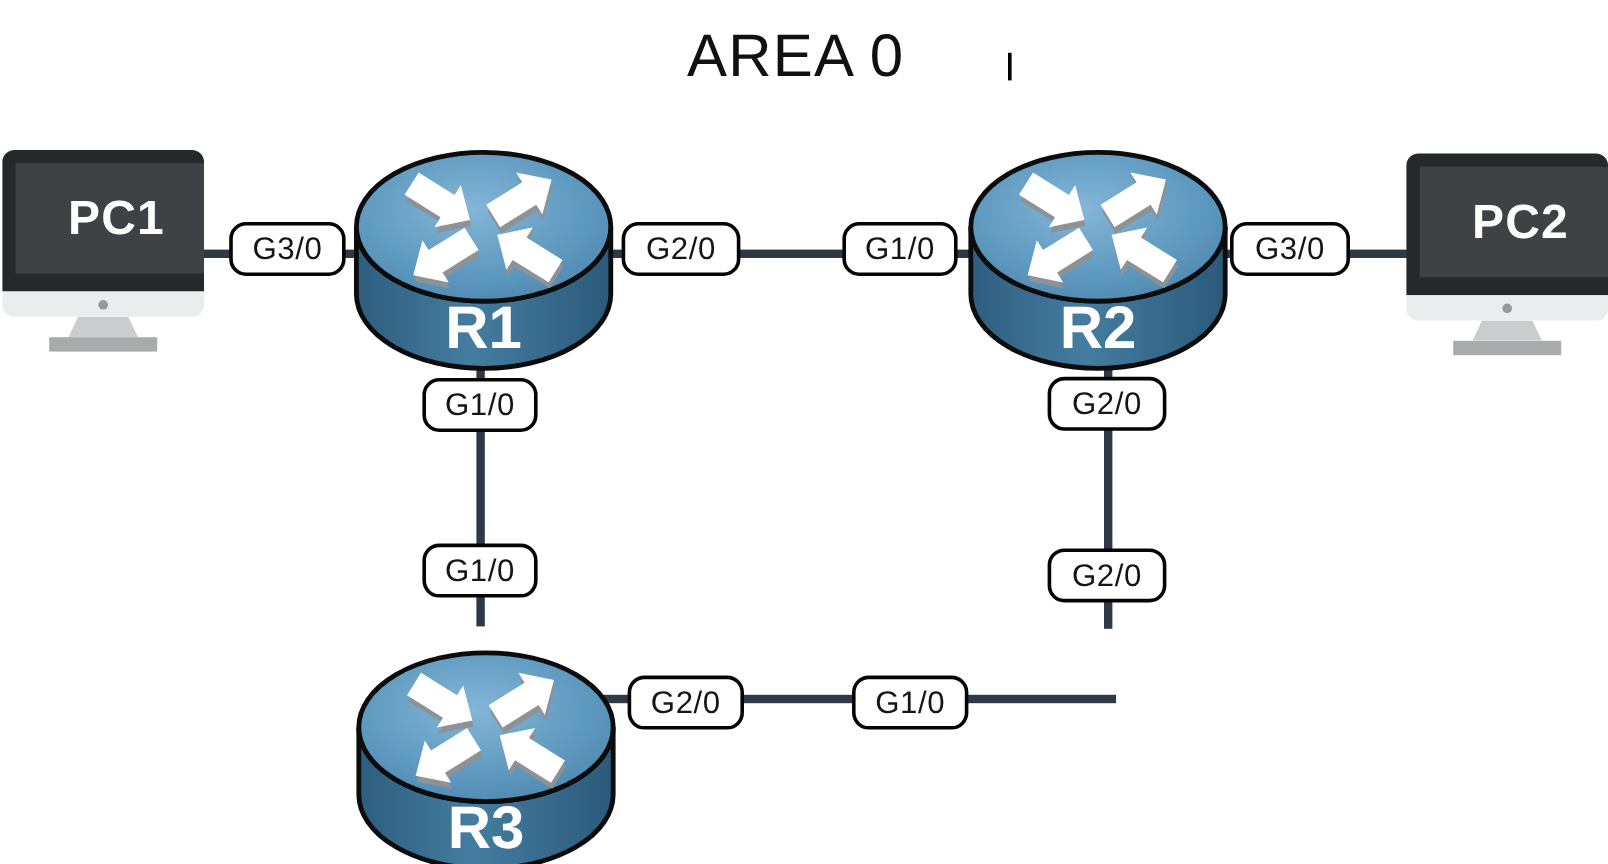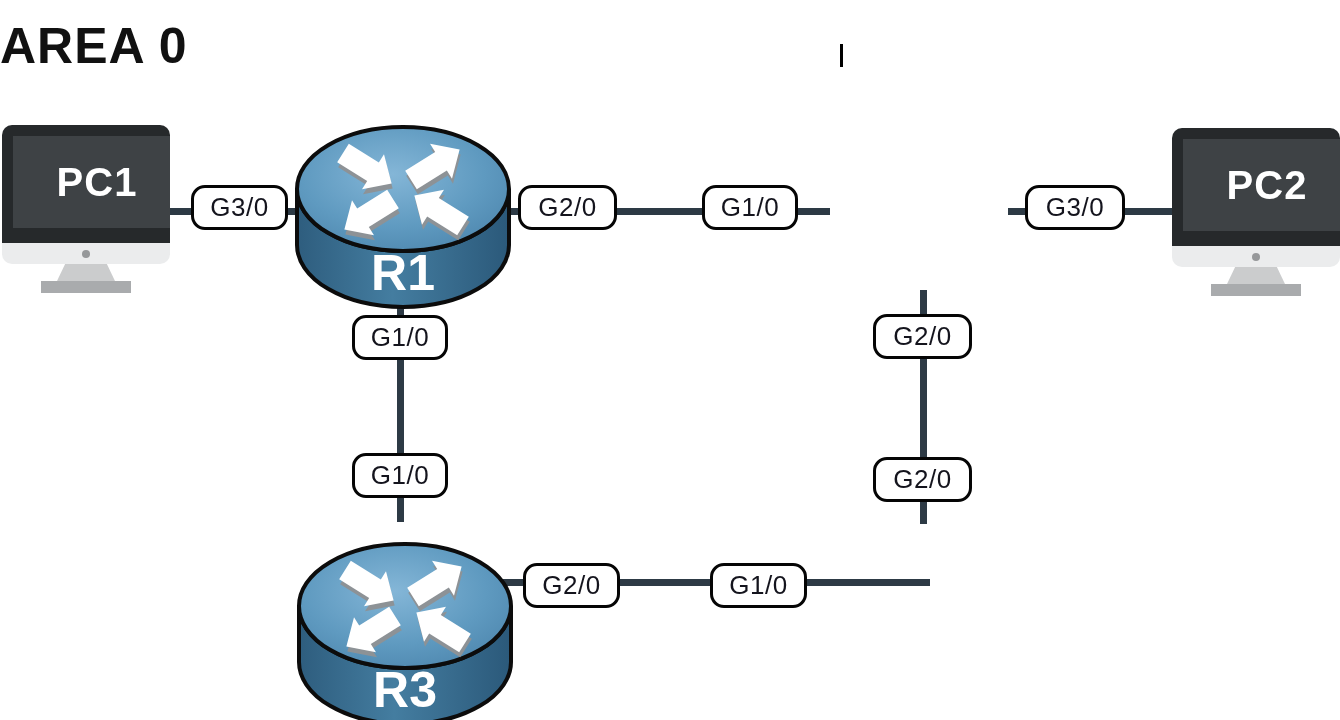--- a/index.html
+++ b/index.html
@@ -2,22 +2,22 @@
 <html><head>
 <meta charset="utf-8">
 <style>
   html,body{margin:0;padding:0;background:#ffffff;}
   #canvas{
     position:relative;width:1340px;height:720px;background:#ffffff;overflow:hidden;
     font-family:"Liberation Sans",sans-serif;
   }
   
   .diagram-title{
-    position:absolute;left:0;right:14px;top:22px;text-align:left;
-    font-size:50px;color:#111111;letter-spacing:1px;line-height:48px;font-weight:700;
+    position:absolute;left:0;right:14px;top:22px;text-align:center;
+    font-size:50px;color:#111111;letter-spacing:1px;line-height:48px;font-weight:400;
   }
   .stray-mark{position:absolute;left:840px;top:44px;width:3px;height:23px;background:#000000;}
   
   .link{position:absolute;background:#2d3a45;z-index:1;}
   .link.h{height:7px;}
   .link.v{width:7px;}
   
   .iface{
     position:absolute;height:45px;background:#ffffff;border:3px solid #050505;border-radius:14px;
     box-sizing:border-box;display:flex;align-items:center;justify-content:center;
@@ -128,20 +128,26 @@
     </div>
   </div>
 
   <div class="router" style="left:293px;top:123px;text-align:center;">
     <svg viewBox="0 0 220 188">
       <use href="#routerShape"></use>
       <text class="router-label-text" x="110" y="167" text-anchor="middle">R1</text>
     </svg>
   </div>
 
+  <div class="router" style="left:805px;top:123px;">
+    <svg viewBox="0 0 220 188">
+      <use href="#routerShape"></use>
+      <text class="router-label-text" x="110" y="167" text-anchor="middle">R2</text>
+    </svg>
+  </div>
 
   <div class="router" style="left:295px;top:540px;">
     <svg viewBox="0 0 220 188">
       <use href="#routerShape"></use>
       <text class="router-label-text" x="110" y="167" text-anchor="middle">R3</text>
     </svg>
   </div>
 
 
   <div class="iface" style="left:191px;top:185px;width:97px;">G3/0</div>

